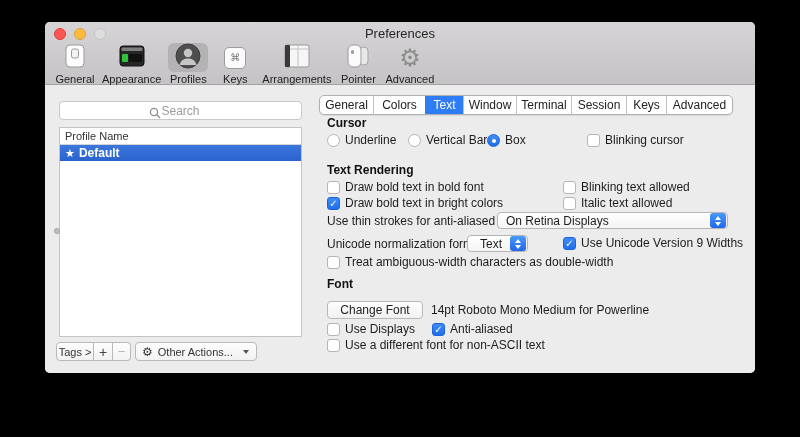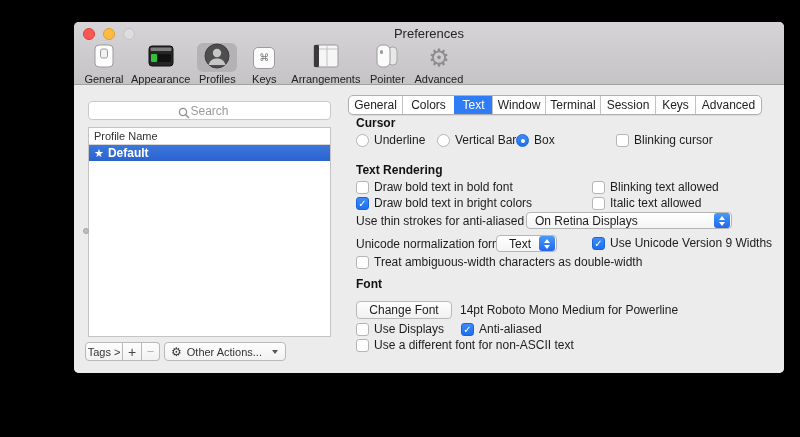--- a/index.html
+++ b/index.html
@@ -1,20 +1,20 @@
 <!DOCTYPE html>
 <html><head>
 <meta charset="utf-8">
 <style>
   * { margin:0; padding:0; box-sizing:border-box; }
   html,body { width:800px; height:437px; background:#000; overflow:hidden;
               font-family:"Liberation Sans","DejaVu Sans",sans-serif; }
   .window { position:absolute; left:45px; top:22px; width:710px; height:351px;
             border-radius:5px; background:#ececec;
-            box-shadow:0 18px 40px rgba(0,0,0,.65), 0 0 0 1px rgba(0,0,0,.25);margin-left:29px; }
+            box-shadow:0 18px 40px rgba(0,0,0,.65), 0 0 0 1px rgba(0,0,0,.25); }
 
   
   .titlebar { position:absolute; left:0; top:0; right:0; height:63px;
               border-radius:5px 5px 0 0;
               background:linear-gradient(#d6d4d6,#c5c3c5);
               border-bottom:1px solid #a2a0a2; }
   .traffic { position:absolute; top:6px; left:9px; display:flex; gap:8px; }
   .tl { width:12px; height:12px; border-radius:50%; }
   .tl.red { background:#fc5753; border:1px solid #df3e38; }
   .tl.yellow { background:#fdbc40; border:1px solid #de9f34; }
@@ -280,21 +280,21 @@
         <span>Draw bold text in bright colors</span>
       </div>
       <div class="row" style="left:253px; top:111px;">
         <span class="check"></span>
         <span>Italic text allowed</span>
       </div>
 
       <div class="row" style="left:17px; top:127px; height:18px;">
         <span>Use thin strokes for anti-aliased text</span>
       </div>
-      <div class="dropdown" style="position:absolute; left:187px; top:127px; width:206px;">
+      <div class="dropdown" style="position:absolute; left:187px; top:127px; width:231px;">
         <span class="dd-label" style="text-align:left;">On Retina Displays</span>
         <span class="stepper">
             <span class="arr-up"></span>
             <span class="arr-down"></span>
           </span>
       </div>
 
       <div class="row" style="left:17px; top:150px; height:18px;">
         <span>Unicode normalization form:</span>
       </div>

